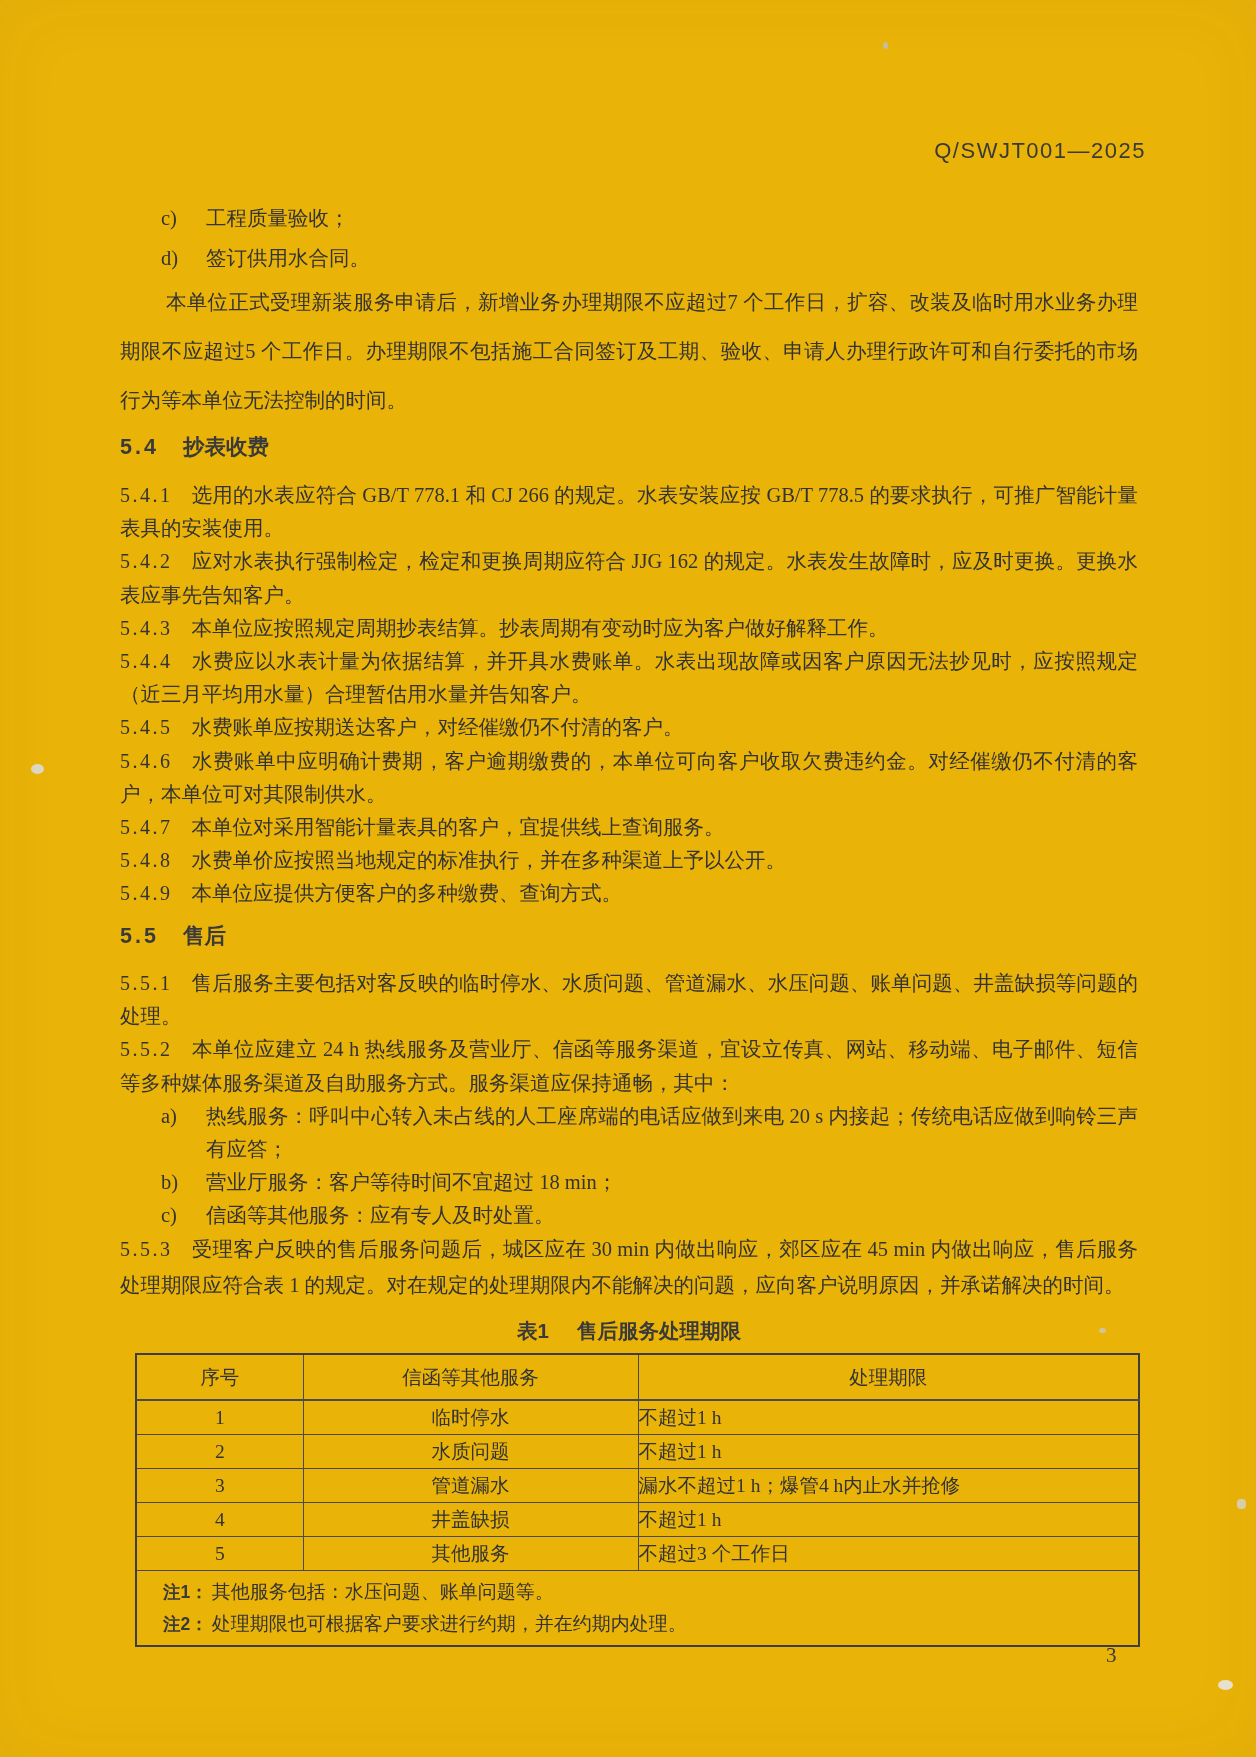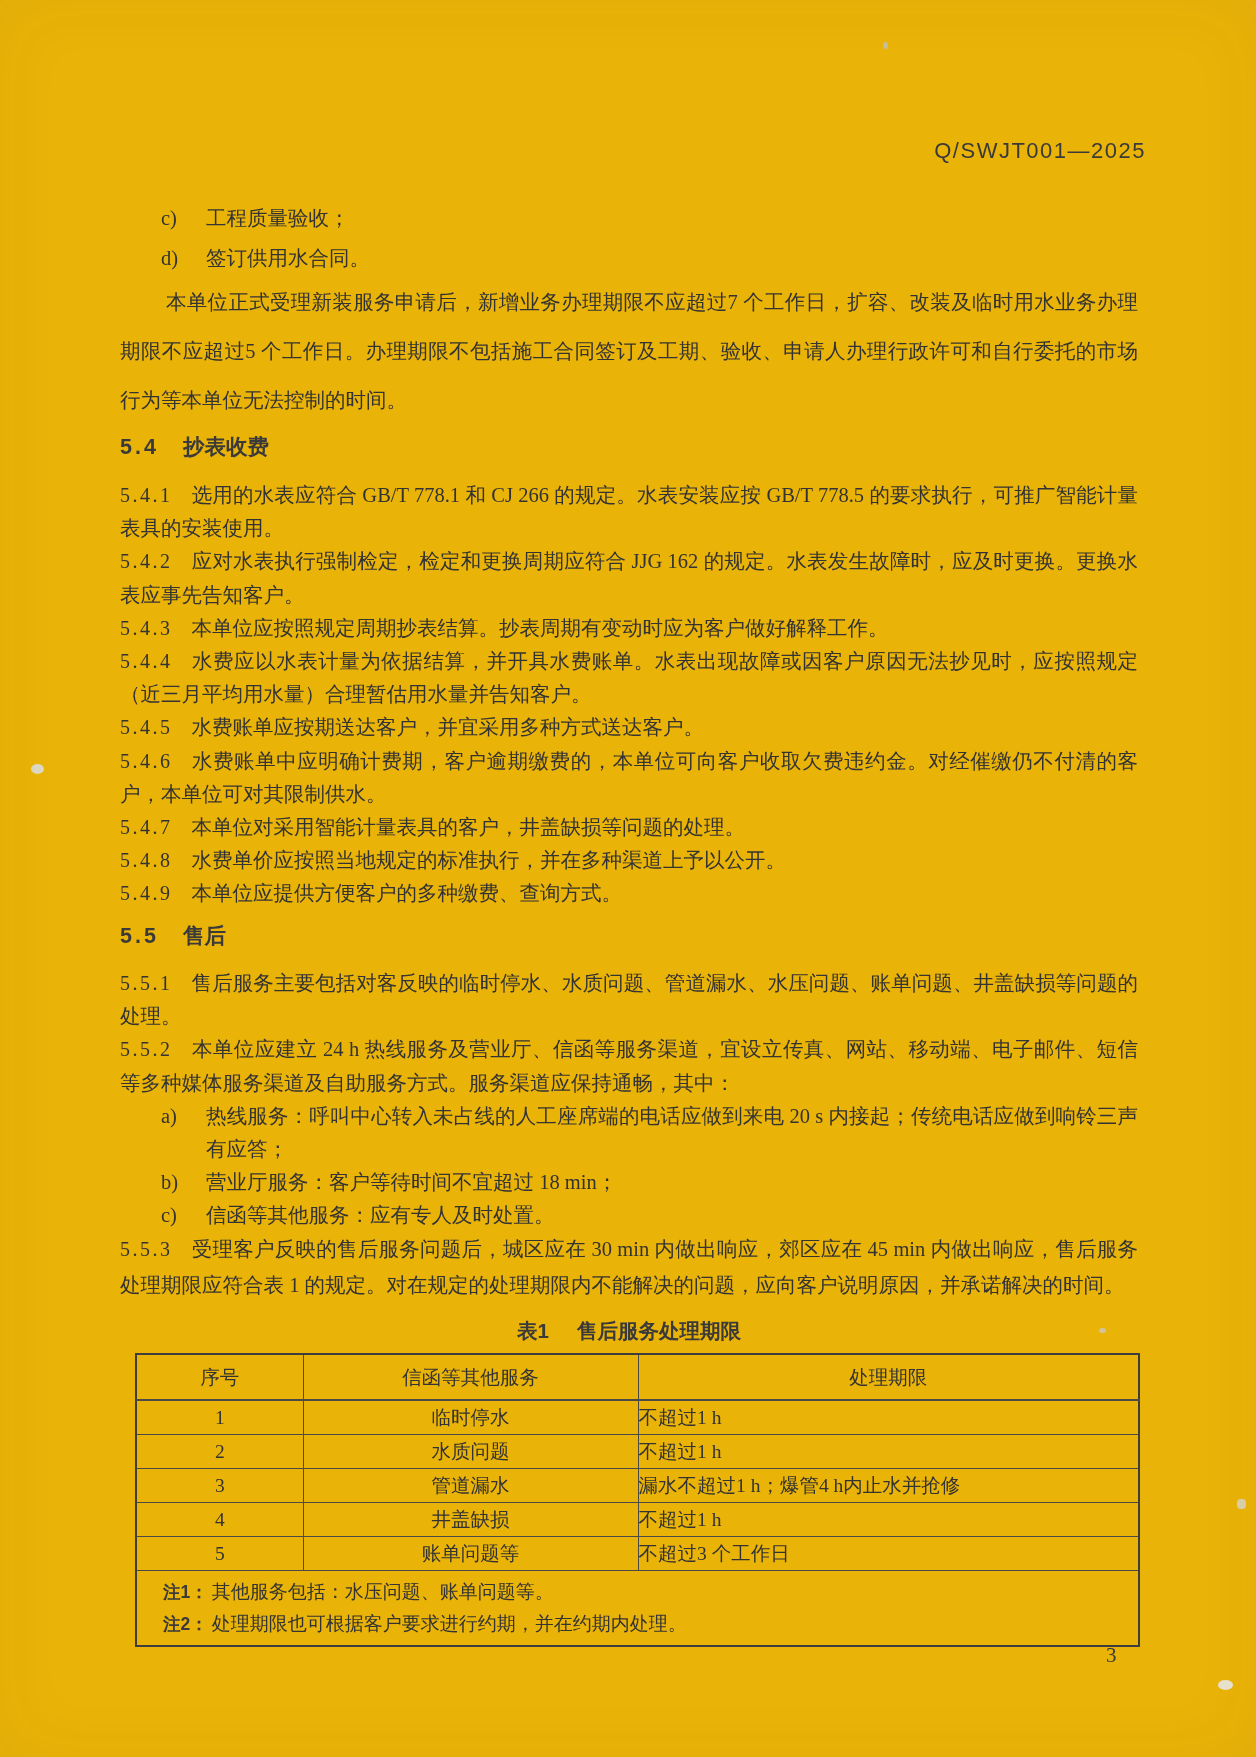--- a/index.html
+++ b/index.html
@@ -104,23 +104,23 @@
 
     <h2 class="sec-head h54">
       <span class="hnum">5.4</span><span>抄表收费</span>
     </h2>
 
     <div class="clauses-54">
       <p class="clause"><span class="cnum">5.4.1</span><span>选用的水表应符合 GB/T 778.1 和 CJ 266 的规定。水表安装应按 GB/T 778.5 的要求执行，可推广智能计量表具的安装使用。</span></p>
       <p class="clause"><span class="cnum">5.4.2</span><span>应对水表执行强制检定，检定和更换周期应符合 JJG 162 的规定。水表发生故障时，应及时更换。更换水表应事先告知客户。</span></p>
       <p class="clause"><span class="cnum">5.4.3</span><span>本单位应按照规定周期抄表结算。抄表周期有变动时应为客户做好解释工作。</span></p>
       <p class="clause"><span class="cnum">5.4.4</span><span>水费应以水表计量为依据结算，并开具水费账单。水表出现故障或因客户原因无法抄见时，应按照规定（近三月平均用水量）合理暂估用水量并告知客户。</span></p>
-      <p class="clause"><span class="cnum">5.4.5</span><span>水费账单应按期送达客户，并宜采用多种方式送达客户。</span></p>
+      <p class="clause"><span class="cnum">5.4.5</span><span>水费账单应按期送达客户，对经催缴仍不付清的客户。</span></p>
       <p class="clause"><span class="cnum">5.4.6</span><span>水费账单中应明确计费期，客户逾期缴费的，本单位可向客户收取欠费违约金。对经催缴仍不付清的客户，本单位可对其限制供水。</span></p>
-      <p class="clause"><span class="cnum">5.4.7</span><span>本单位对采用智能计量表具的客户，井盖缺损等问题的处理。</span></p>
+      <p class="clause"><span class="cnum">5.4.7</span><span>本单位对采用智能计量表具的客户，宜提供线上查询服务。</span></p>
       <p class="clause"><span class="cnum">5.4.8</span><span>水费单价应按照当地规定的标准执行，并在多种渠道上予以公开。</span></p>
       <p class="clause"><span class="cnum">5.4.9</span><span>本单位应提供方便客户的多种缴费、查询方式。</span></p>
     </div>
 
     <h2 class="sec-head h55">
       <span class="hnum">5.5</span><span>售后</span>
     </h2>
 
     <div class="clauses-55">
       <p class="clause"><span class="cnum">5.5.1</span><span>售后服务主要包括对客反映的临时停水、水质问题、管道漏水、水压问题、账单问题、井盖缺损等问题的处理。</span></p>
@@ -175,21 +175,21 @@
           <td>管道漏水</td>
           <td class="left">漏水不超过1 h；爆管4 h内止水并抢修</td>
         </tr>
         <tr>
           <td>4</td>
           <td>井盖缺损</td>
           <td class="left">不超过1 h</td>
         </tr>
         <tr>
           <td>5</td>
-          <td>账单问题等</td>
+          <td>其他服务</td>
           <td class="left">不超过3 个工作日</td>
         </tr>
         <tr>
           <td class="notes" colspan="3">
             <div><span class="note-label">注1：</span><span class="note-text">其他服务包括：水压问题、账单问题等。</span></div>
             <div><span class="note-label">注2：</span><span class="note-text">处理期限也可根据客户要求进行约期，并在约期内处理。</span></div>
           </td>
         </tr>
       </tbody>
     </table>

